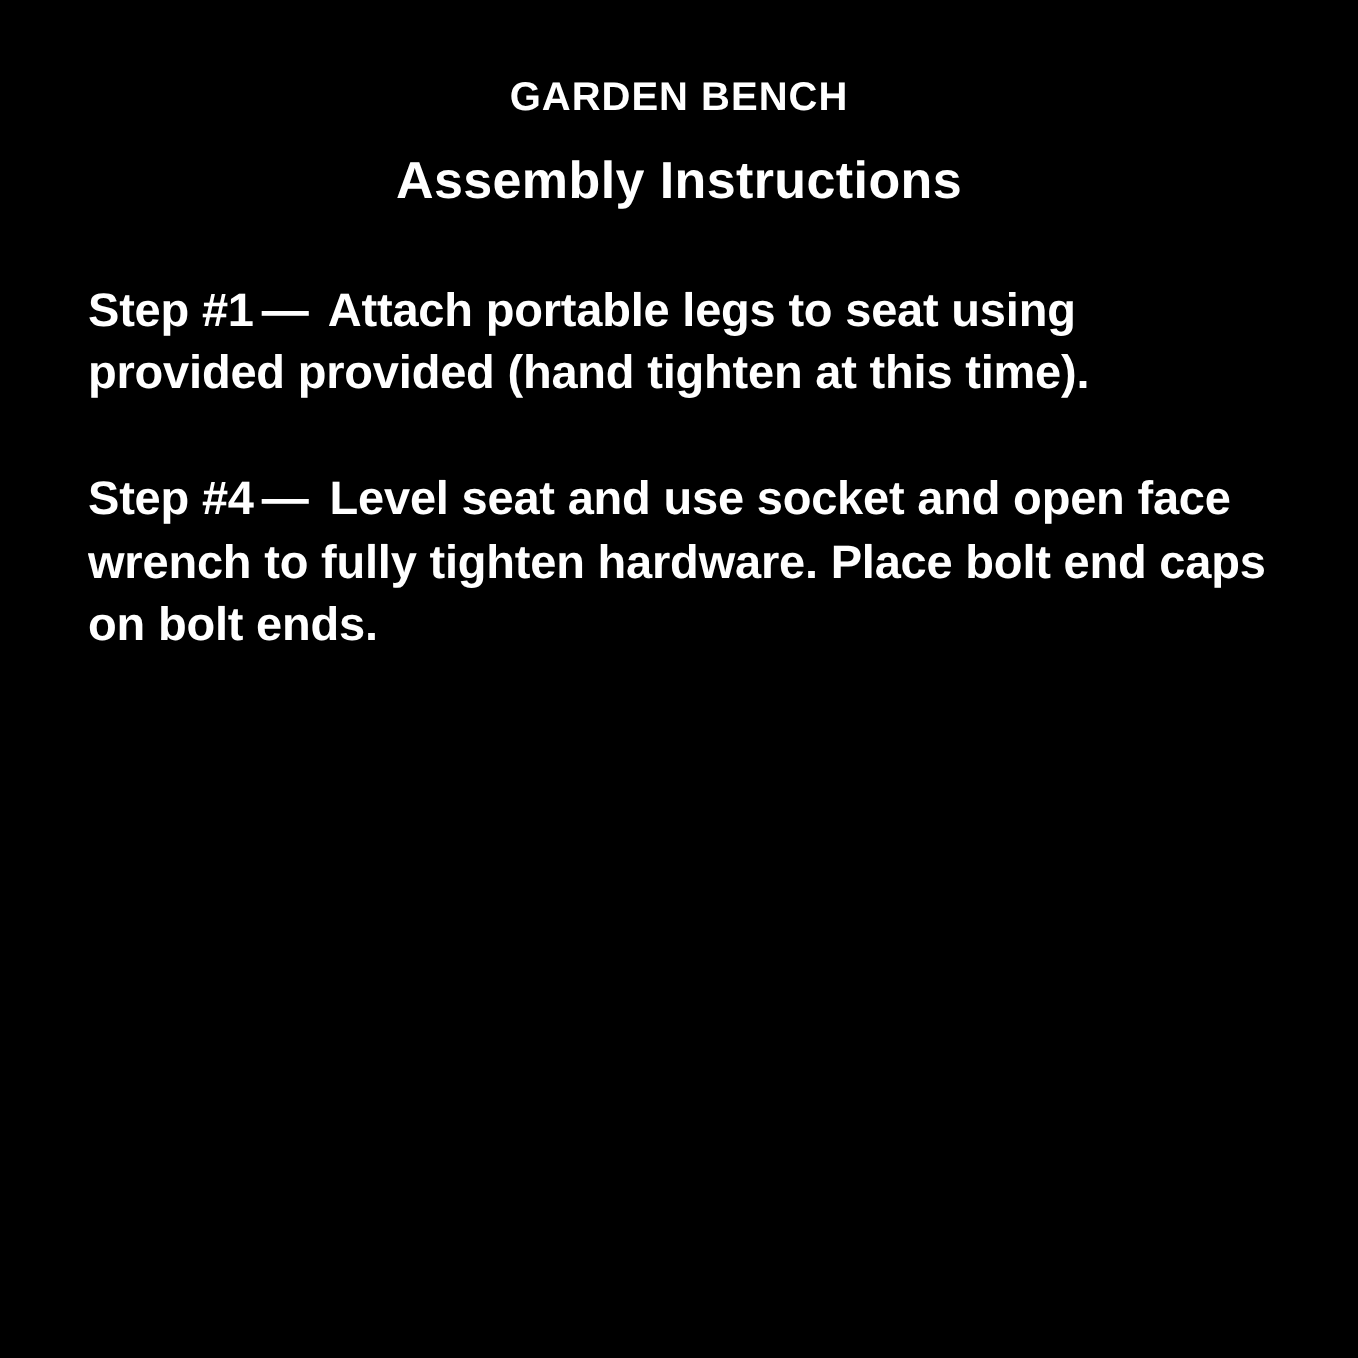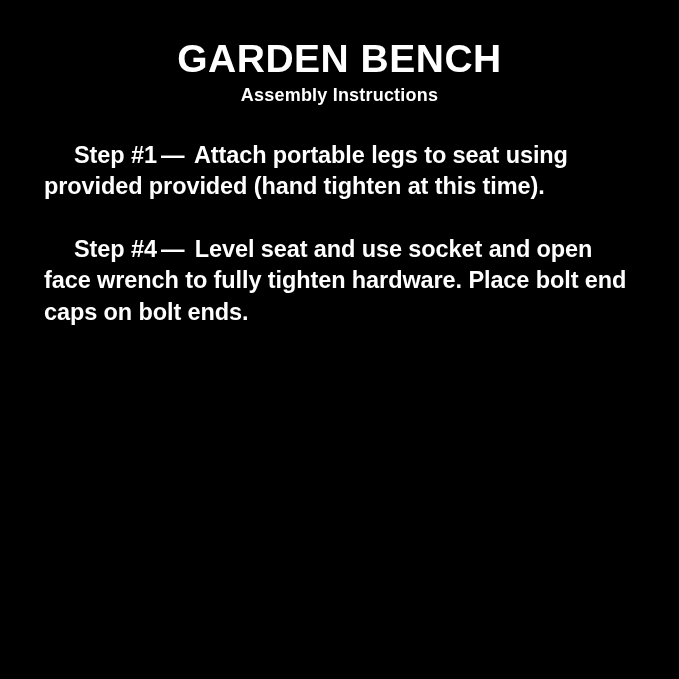--- a/index.html
+++ b/index.html
@@ -16,29 +16,29 @@
   }
   .sheet {
     position: relative;
     width: 679px;
     height: 679px;
     box-sizing: border-box;
     padding: 38px 44px 0 44px;
   }
   .title {
     text-align: center;
-    font-size: 39px;
+    font-size: 20px;
     font-weight: bold;
     letter-spacing: 0.5px;
     line-height: 1.1;
-    margin: 0 0 4px 0;
+    margin: 0 0 16px 0;
   }
   .subtitle {
     text-align: center;
-    font-size: 18px;
+    font-size: 26px;
     font-weight: bold;
     letter-spacing: 0.2px;
     line-height: 1.15;
     margin: 0;
   }
   .steps {
     margin-top: 34px;
   }
   .step {
     font-size: 23.5px;
@@ -46,21 +46,20 @@
     line-height: 1.33;
     letter-spacing: -0.1px;
     margin: 0 0 32px 0;
     text-align: left;
   }
   .step:last-child {
     margin-bottom: 0;
   }
   .step-label {
     white-space: nowrap;
-    margin-left: 30px;
   }
   .step-dash {
     padding: 0 4px;
   }
 </style>
 </head>
 <body>
 
 <div class="sheet">
 

